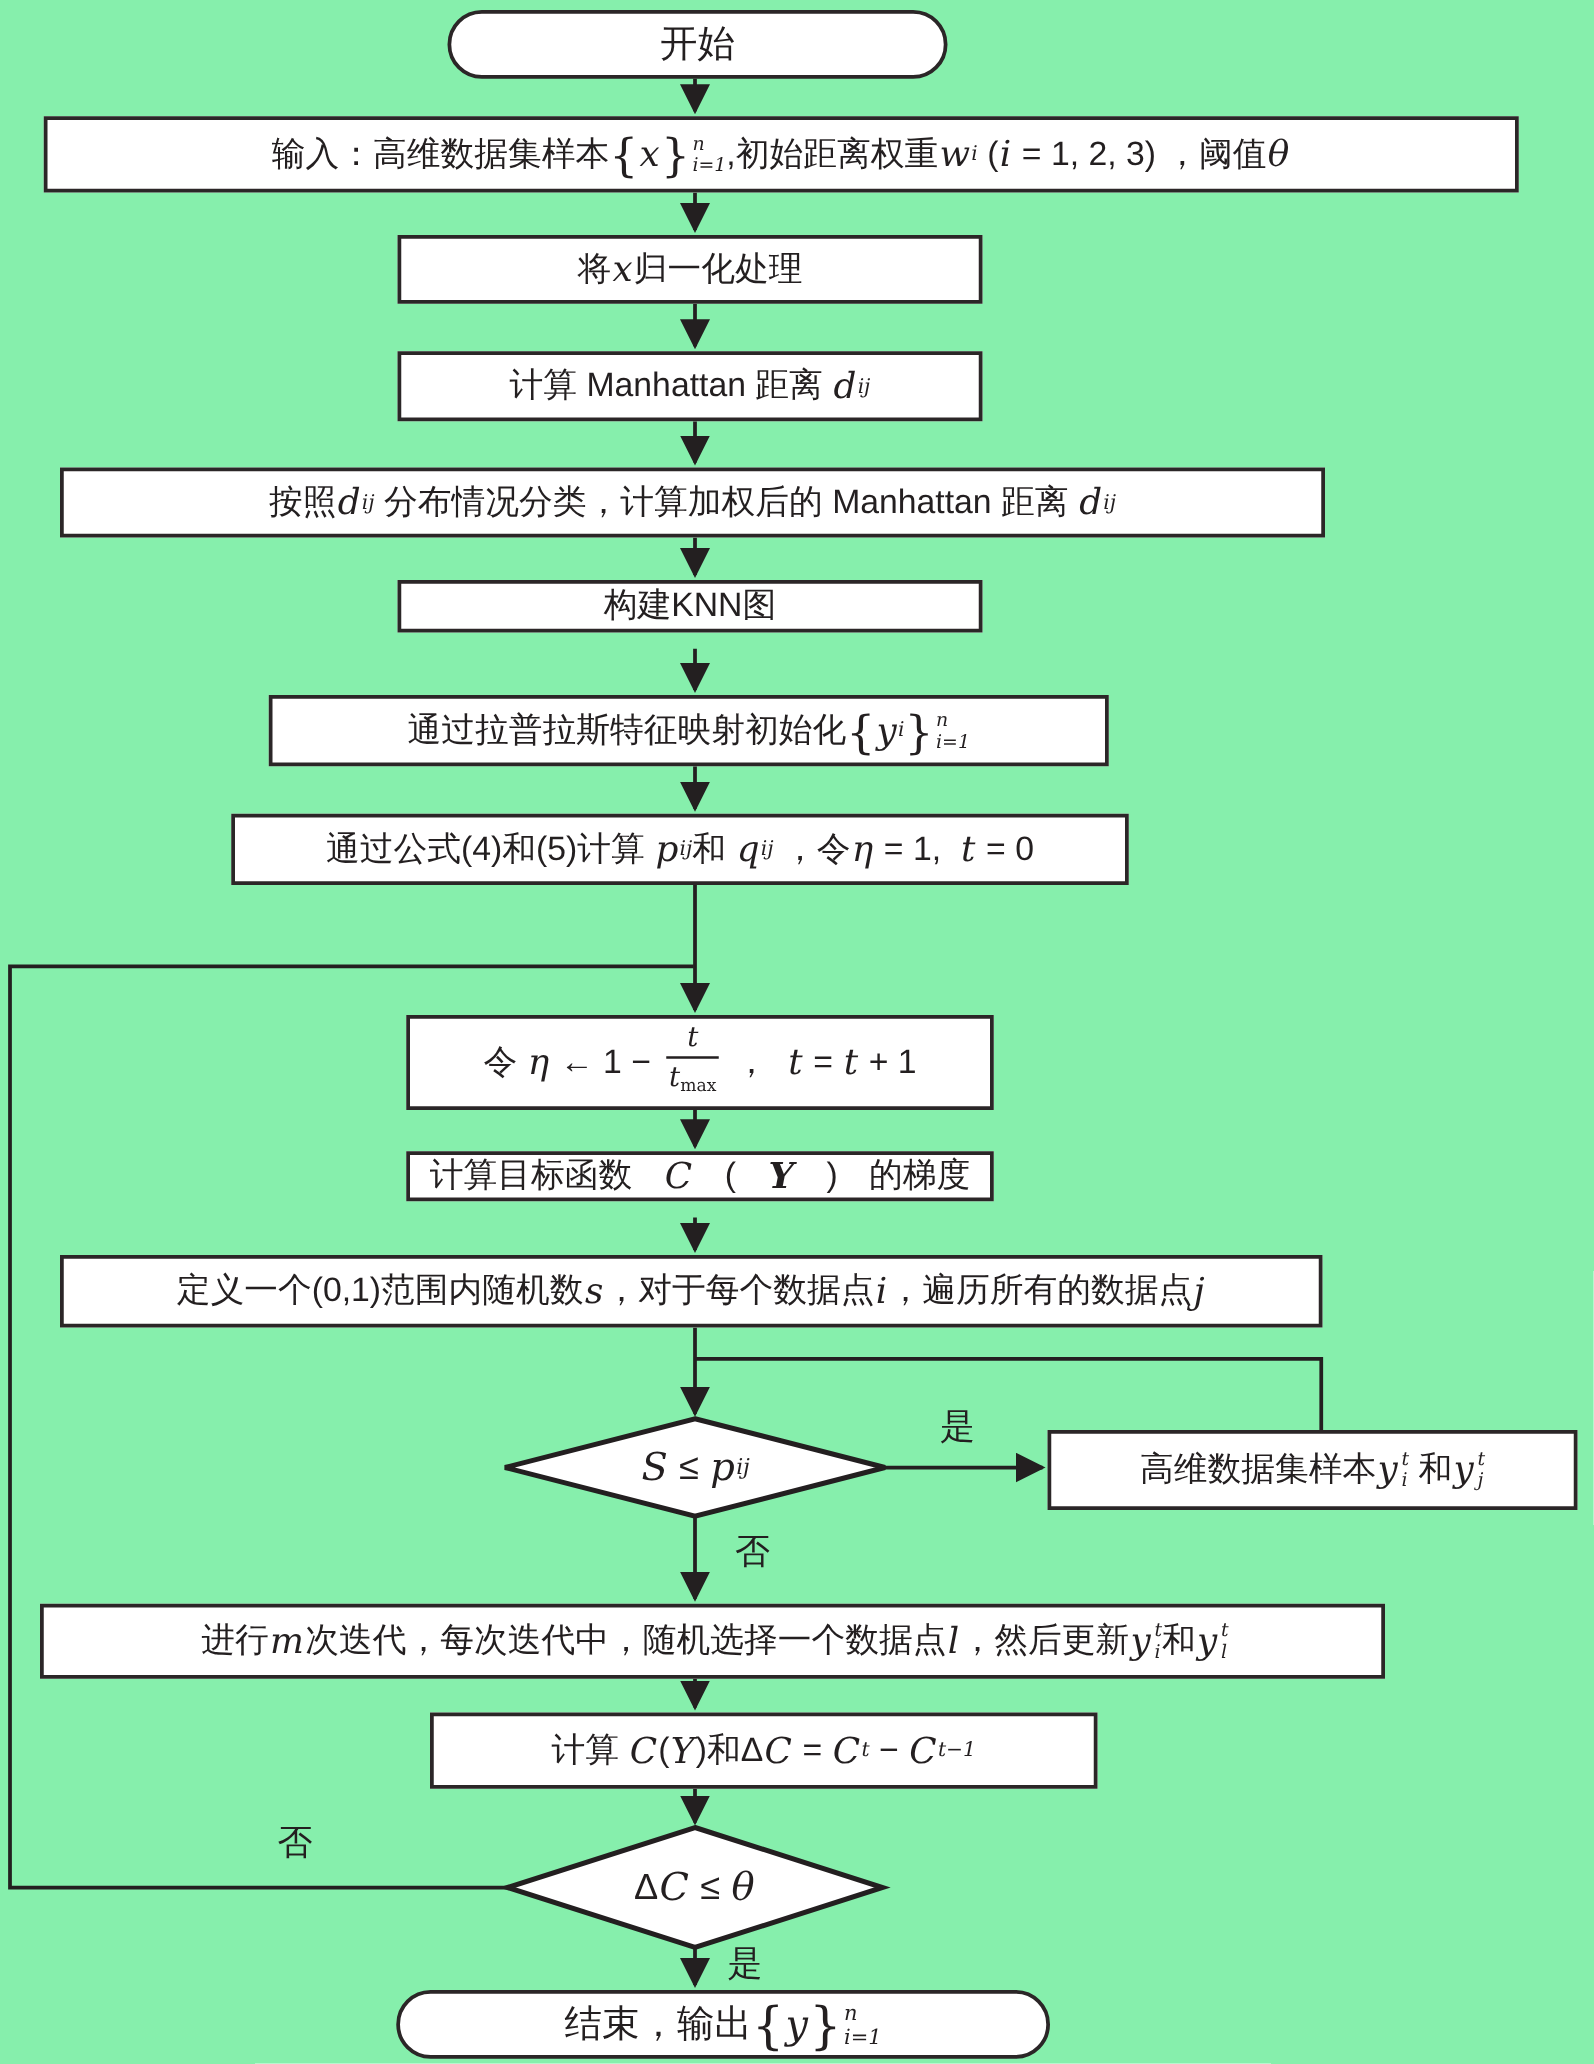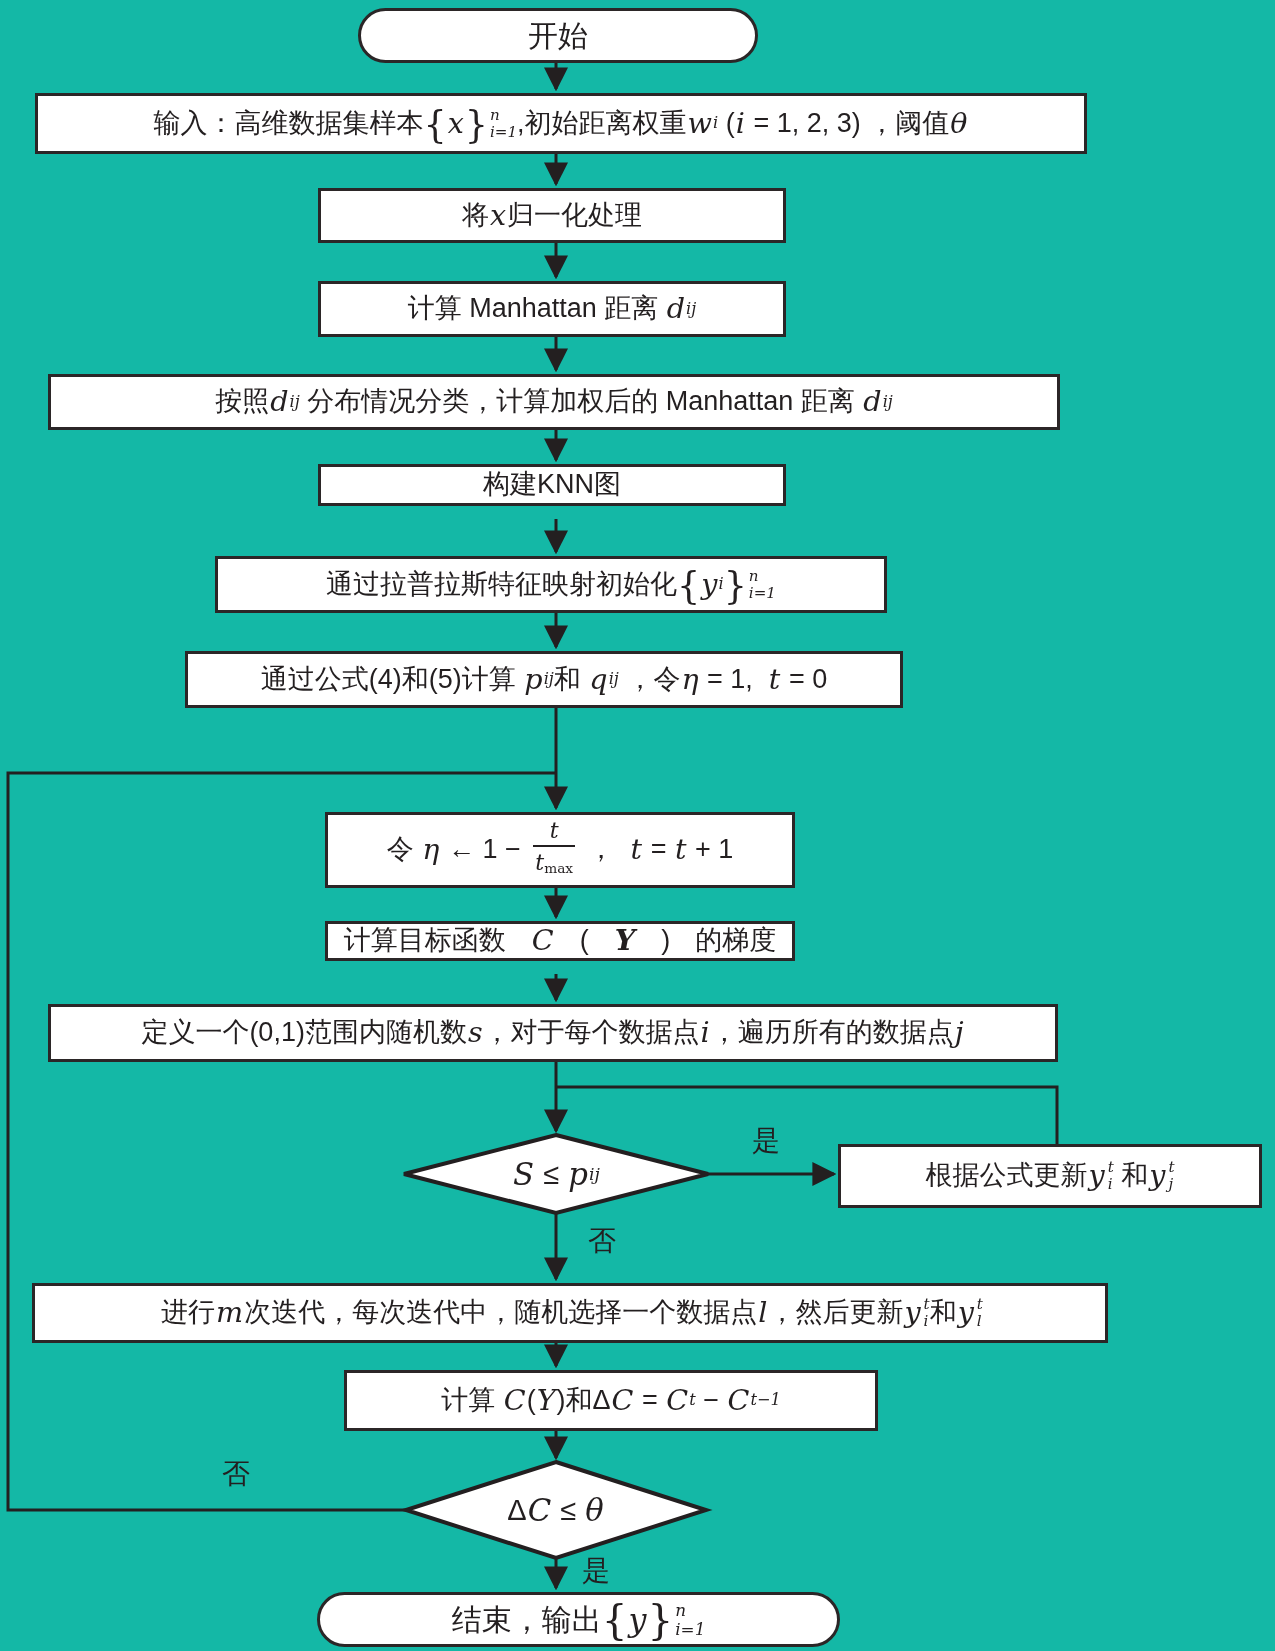--- a/index.html
+++ b/index.html
@@ -1,17 +1,17 @@
 <!DOCTYPE html>
 <html><head>
 <meta charset="utf-8">
 <style>
   html,body{margin:0;padding:0;background:#ffffff;}
   .canvas{
-    position:relative;width:1275px;height:1651px;background:#14b8a6;
+    position:relative;width:1275px;height:1651px;background:#86efac;
     font-family:"Liberation Sans",sans-serif;color:#231f20;overflow:hidden;
   }
   svg.connectors{position:absolute;left:0;top:0;z-index:1;}
   .node{
     position:absolute;box-sizing:border-box;background:#ffffff;
     border:3px solid #2b2627;display:flex;align-items:center;justify-content:center;
     text-align:center;font-size:27px;line-height:1.25;padding:2px 10px;z-index:2;
   }
   .terminal{border-radius:30px;font-size:30px;}
   .dlabel{
@@ -73,21 +73,21 @@
     <g fill="#ffffff" stroke="#231f20" stroke-width="4">
       <polygon points="556,1135 708,1174 556,1213 404,1174"></polygon>
       <polygon points="556,1462 706,1510 556,1558 406,1510"></polygon>
     </g>
   </svg>
 
   <div class="node terminal" style="left:358px;top:8px;width:400px;height:55px;">
       <span class="seg-txt">开始</span>
     </div>
 
-  <div class="node" style="left:35px;top:93px;width:1052px;height:61px;">
+  <div class="node" style="left:35px;top:93px;width:1180px;height:61px;">
       <span class="seg-txt">输入：高维数据集样本</span>
       <span class="seg-brc">{</span>
       <span class="seg-var">x</span>
       <span class="seg-brc">}</span>
       <span class="seg-ss">
         <span>n</span>
         <span>i=1</span>
       </span>
       <span class="seg-txt">,初始距离权重</span>
       <span class="seg-var">w</span>
@@ -184,21 +184,21 @@
     </div>
 
   <div class="dlabel" style="left:404px;top:1137px;width:304px;height:74px;">
       <span class="seg-var">S</span>
       <span class="seg-txt"> ≤ </span>
       <span class="seg-var">p</span>
       <span class="seg-sub">ij</span>
     </div>
 
   <div class="node" style="left:838px;top:1144px;width:424px;height:64px;">
-      <span class="seg-txt">根据公式更新</span>
+      <span class="seg-txt">高维数据集样本</span>
       <span class="seg-var">y</span>
       <span class="seg-ss">
         <span>t</span>
         <span>i</span>
       </span>
       <span class="seg-txt"> 和</span>
       <span class="seg-var">y</span>
       <span class="seg-ss">
         <span>t</span>
         <span>j</span>

